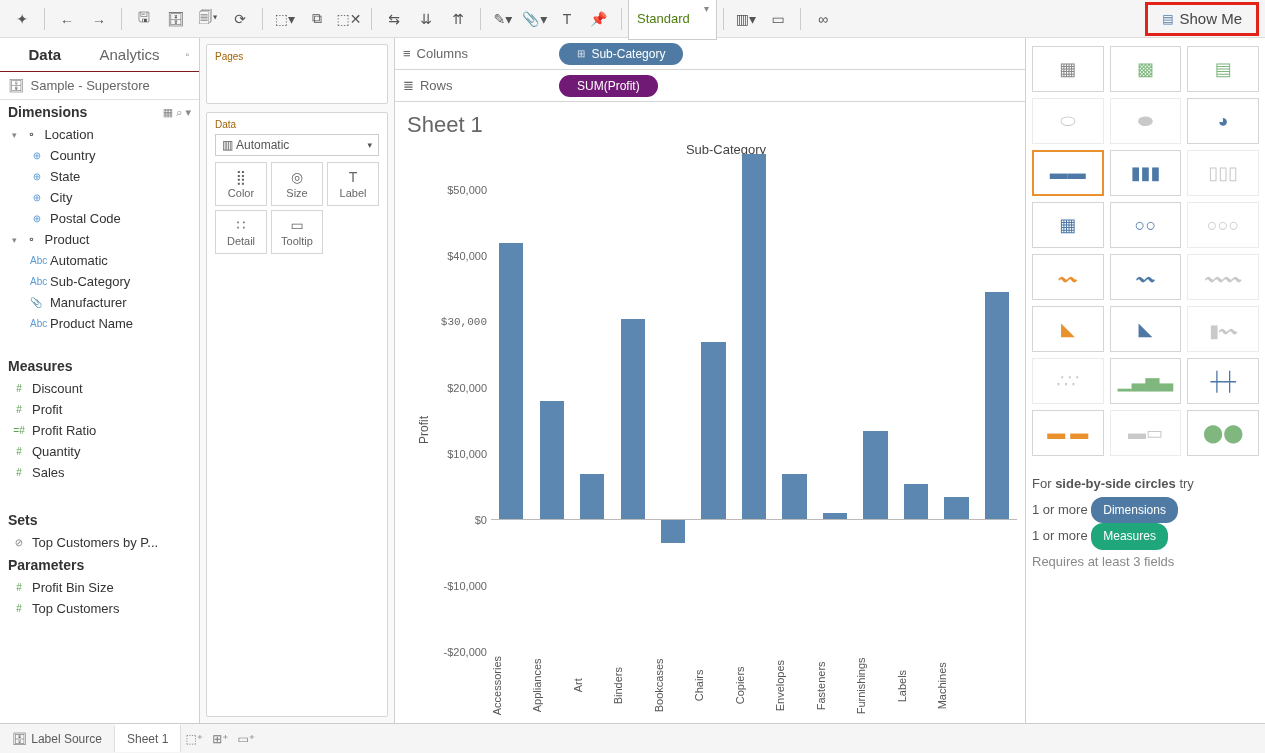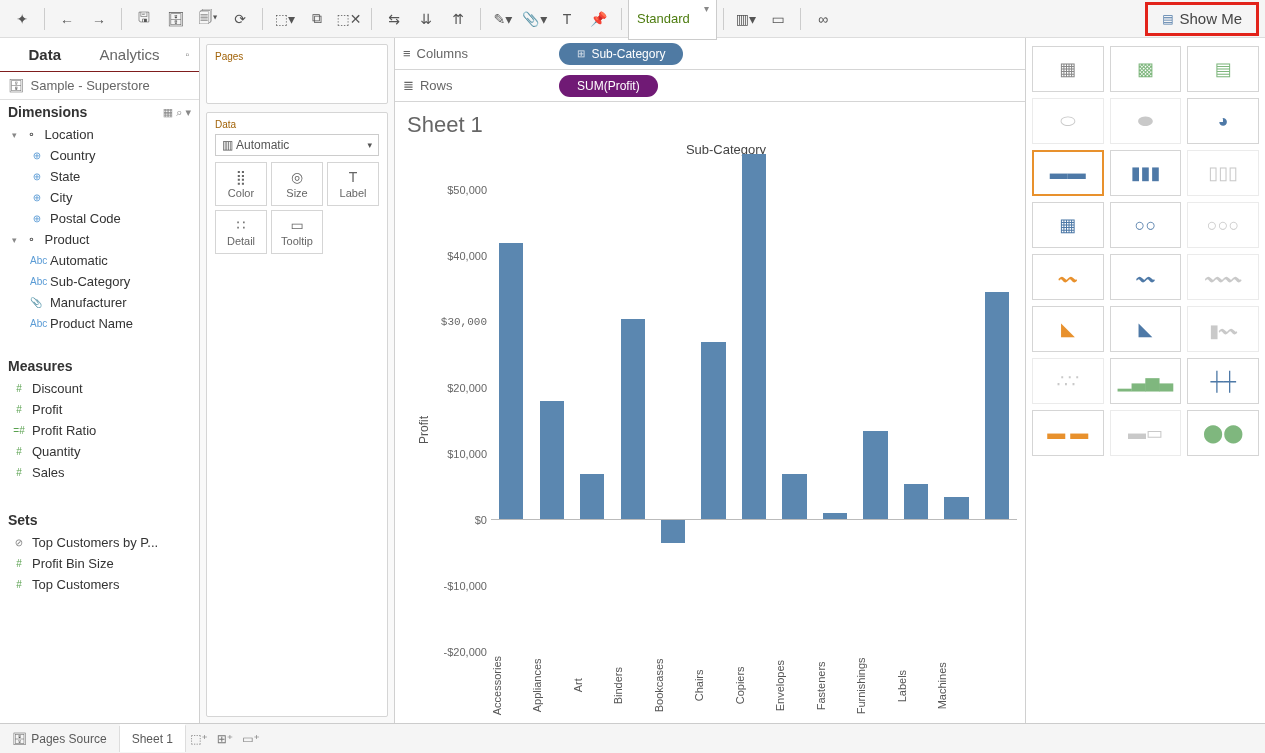--- a/index.html
+++ b/index.html
@@ -210,20 +210,23 @@
           <span>Sales</span>
         </div>
     </div>
     <div class="section-hdr">
         <span>Sets</span>
       </div>
     <div class="fld">
         <span class="ico set">⊘</span>
         <span>Top Customers by P...</span>
       </div>
+    <div class="section-hdr">
+        <span>Parameters</span>
+      </div>
     <div class="fld">
         <span class="ico hash">#</span>
         <span>Profit Bin Size</span>
       </div>
     <div class="fld">
         <span class="ico hash">#</span>
         <span>Top Customers</span>
       </div>
   </div>
 
@@ -402,22 +405,28 @@
           <span style="color:#4e79a7">┼┼</span>
         </div>
       <div class="viz">
           <span style="color:#e8912d">▬ ▬</span>
         </div>
       <div class="viz dim">▬▭</div>
       <div class="viz">
           <span style="color:#7fb77e">⬤⬤</span>
         </div>
     </div>
+    <div class="hint">
+      <div><span>For </span><b>side-by-side circles</b><span> try</span></div>
+      <div><span>1 or more </span><span class="chip">Dimensions</span></div>
+      <div><span>1 or more </span><span class="chip green">Measures</span></div>
+      <div class="req">Requires at least 3 fields</div>
+    </div>
   </div>
 </div>
 
 <div class="footer">
-  <div class="ftab">🗄 <span>Pages Source</span></div>
+  <div class="ftab">🗄 <span>Label Source</span></div>
   <div class="ftab active">Sheet 1</div>
   <div class="fbtn">⬚⁺</div>
   <div class="fbtn">⊞⁺</div>
   <div class="fbtn">▭⁺</div>
 </div>
 
 </body></html>

